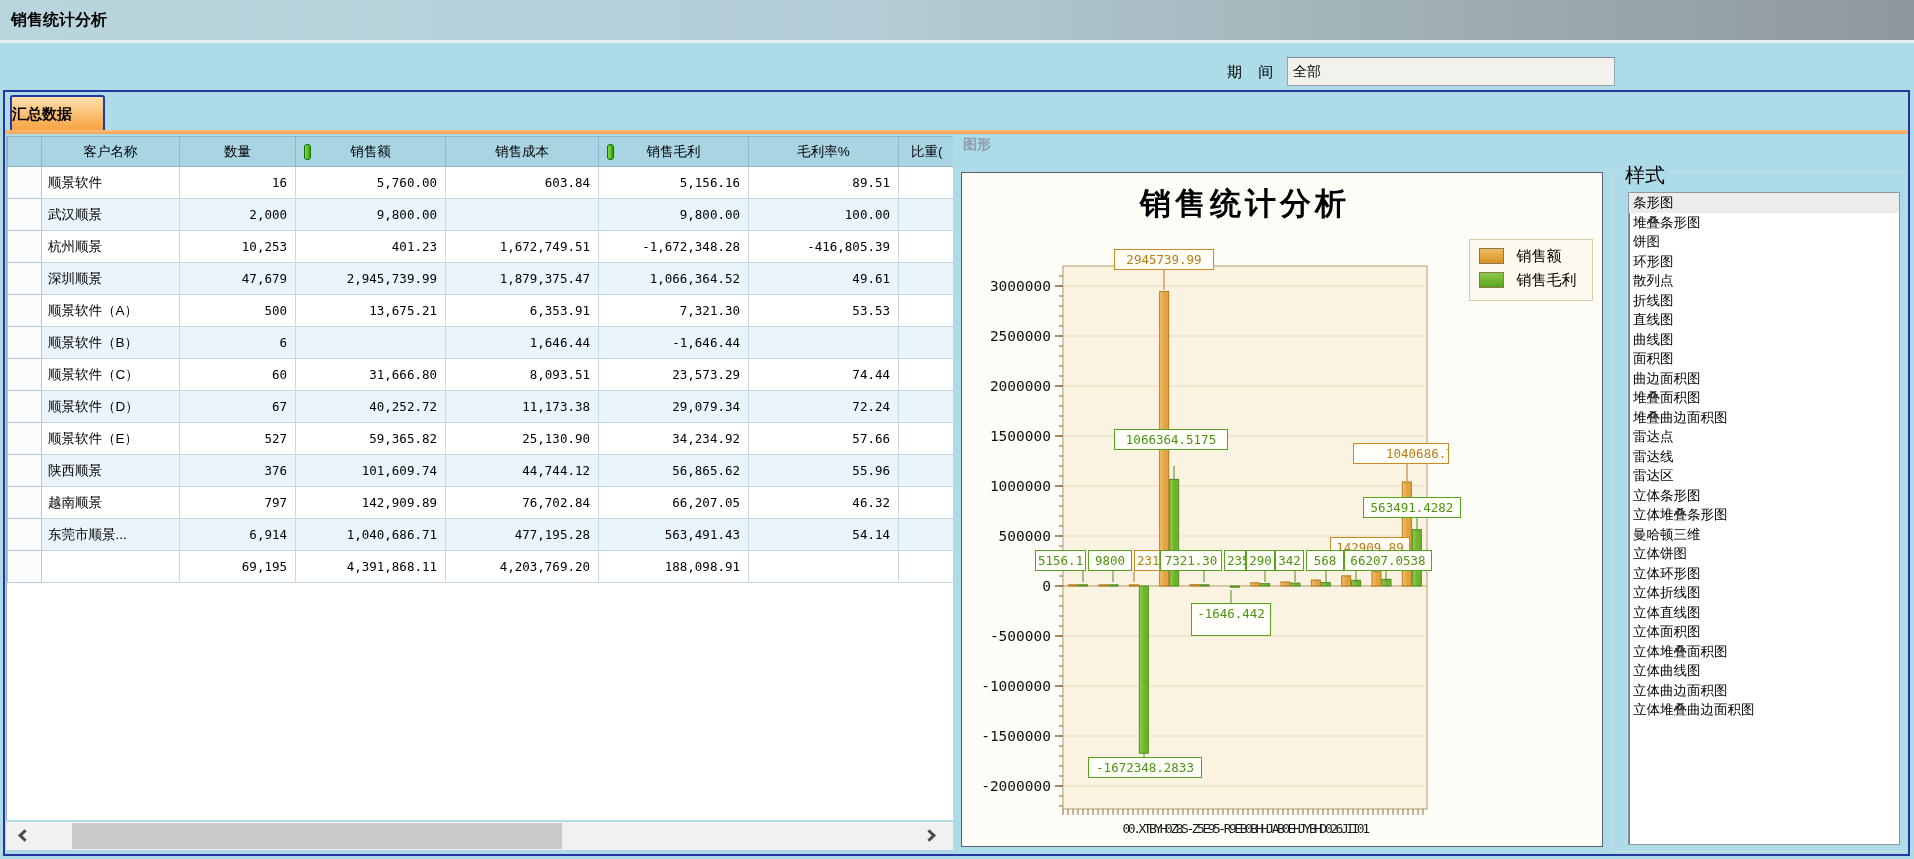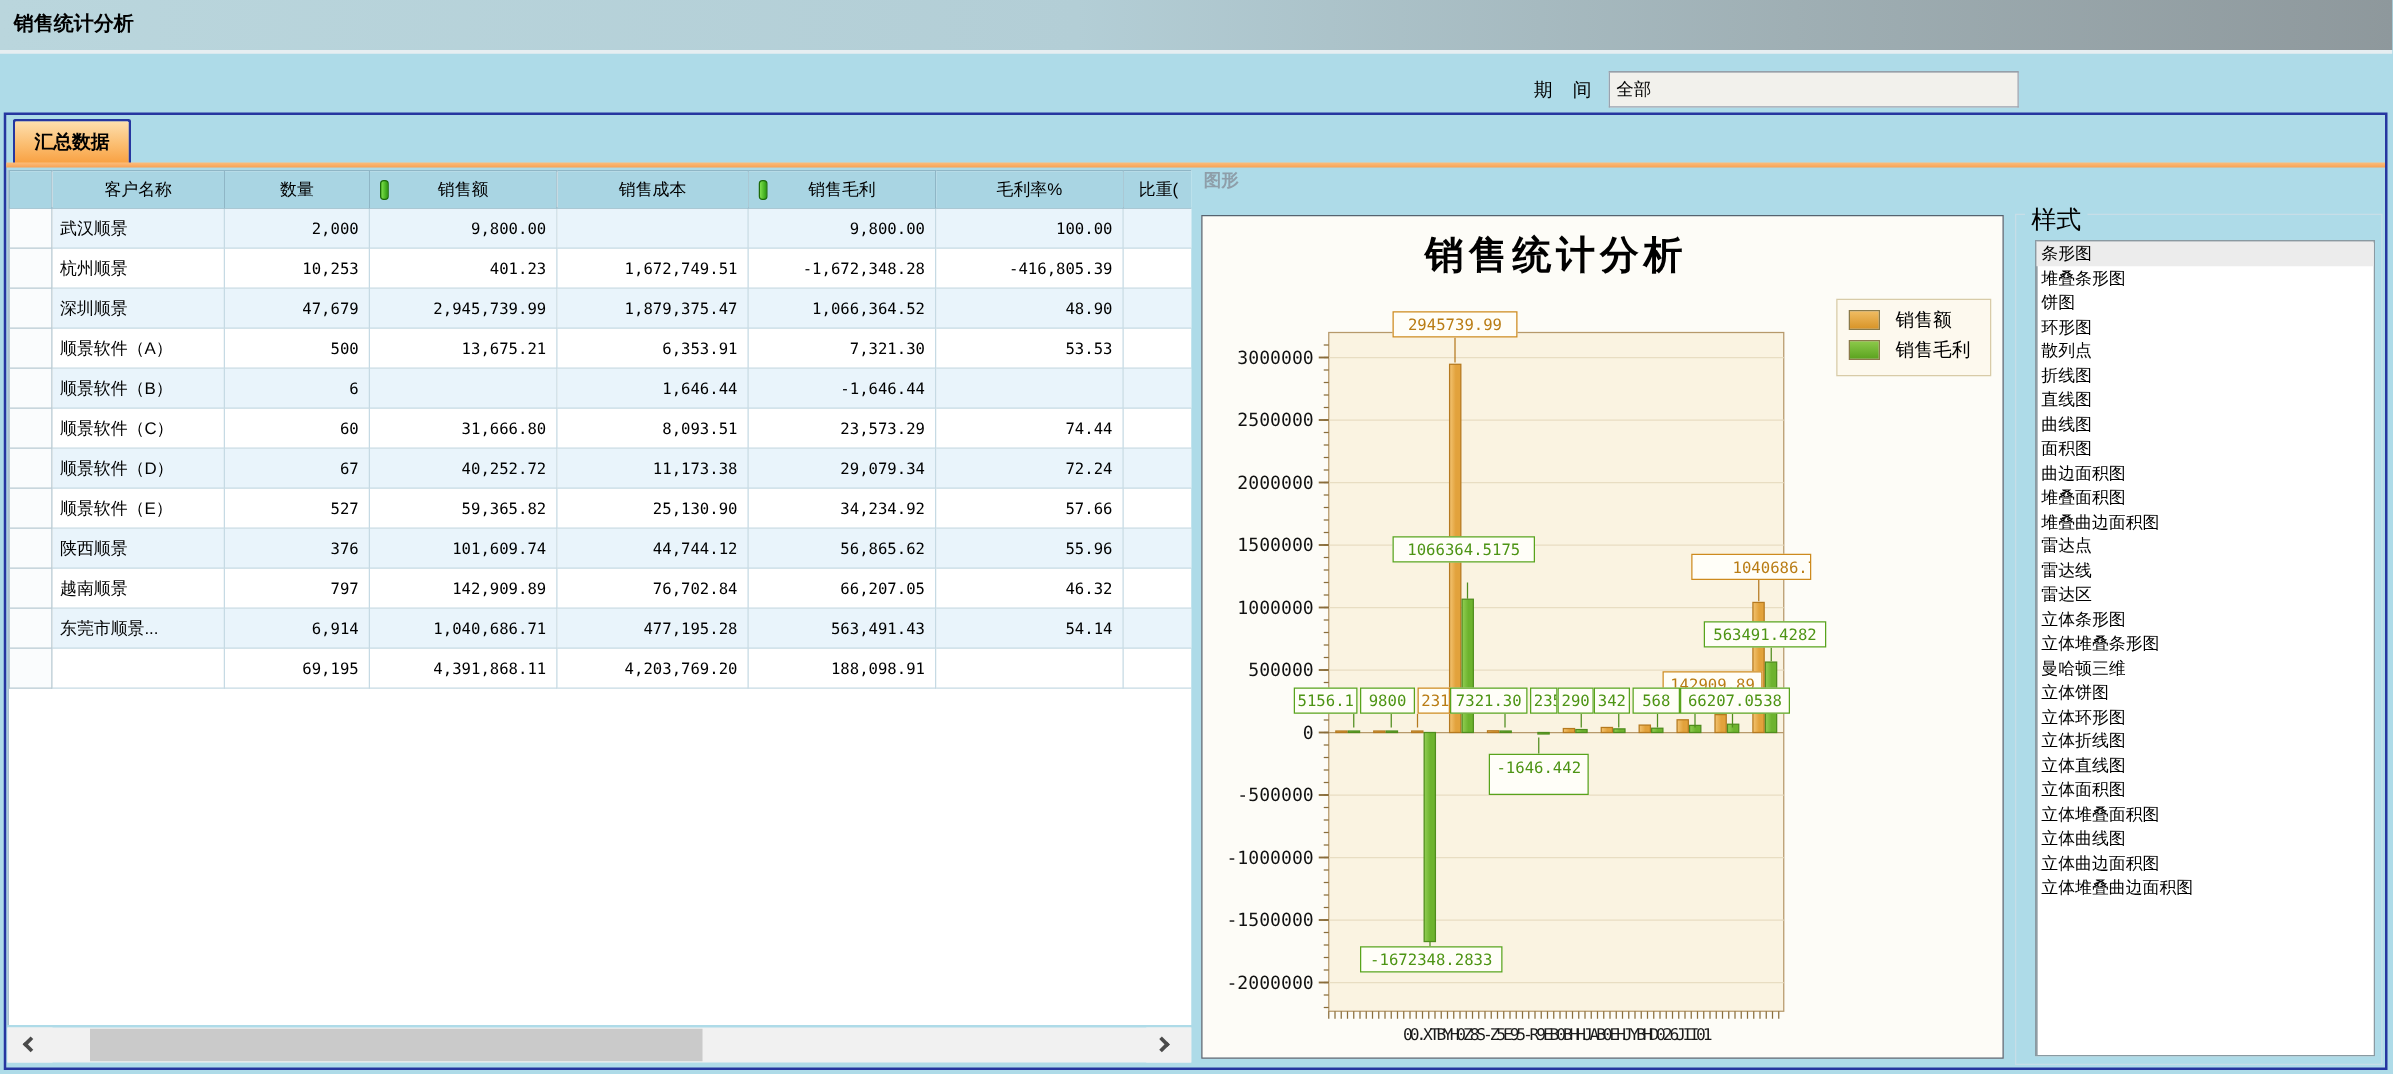--- a/index.html
+++ b/index.html
@@ -15,21 +15,21 @@
   .period-input { position:absolute; left:1287px; top:57px; width:328px; height:29px;
     background:#f2f1ec; border:1px solid #9aa3b0; border-top-color:#7e8894; font-size:14px; padding:0 5px;
     font-family:"Liberation Sans",sans-serif; }
 
   .main-panel { position:absolute; left:3px; top:90px; width:1907px; height:766px;
     border:2px solid #2636a0; background:#aedbe8; }
 
   .tab { position:absolute; left:10px; top:95px; width:95px; height:37px;
     border:2px solid #2636a0; border-bottom:none; border-radius:3px 3px 0 0;
     background:linear-gradient(#fddfae,#fbbc6e 55%,#f89e3e);
-    font-size:15px; font-weight:bold; text-align:center; line-height:34px; }
+    font-size:15px; font-weight:bold; line-height:34px; }
   .tab-line { position:absolute; left:5px; top:130px; width:1903px; height:4px;
     background:linear-gradient(#fbbd7c,#f8a254); }
 
   
   .grid-wrap { position:absolute; left:6px; top:136px; width:947px; height:684px;
     background:#fff; overflow:hidden; border-left:1px solid #8fb0c0; }
   table.grid { border-collapse:collapse; table-layout:fixed; width:1011px; }
   .grid td { border:1px solid #c6dae4; font-size:13.5px; height:32px; overflow:hidden; white-space:nowrap; }
   .grid tr.hdr td { background:#a9d5e3; border-color:#8fb6c6; text-align:center; height:30px;
     position:relative; font-size:13.5px; }
@@ -114,20 +114,30 @@
         <tr class="hdr">
           <td class="sel"></td>
           <td><span>客户名称</span></td>
           <td><span>数量</span></td>
           <td><span class="hicon"></span><span>销售额</span></td>
           <td><span>销售成本</span></td>
           <td><span class="hicon"></span><span>销售毛利</span></td>
           <td><span>毛利率%</span></td>
           <td class="hdr-ratio"><span>比重(</span></td>
         </tr>
+        <tr>
+          <td class="sel"></td>
+          <td class="name">顺景软件</td>
+          <td class="num">16</td>
+          <td class="num">5,760.00</td>
+          <td class="num">603.84</td>
+          <td class="num">5,156.16</td>
+          <td class="num">89.51</td>
+          <td class="num"></td>
+        </tr>
         <tr class="alt">
           <td class="sel"></td>
           <td class="name">武汉顺景</td>
           <td class="num">2,000</td>
           <td class="num">9,800.00</td>
           <td class="num"></td>
           <td class="num">9,800.00</td>
           <td class="num">100.00</td>
           <td class="num"></td>
         </tr>
@@ -141,21 +151,21 @@
           <td class="num">-416,805.39</td>
           <td class="num"></td>
         </tr>
         <tr class="alt">
           <td class="sel"></td>
           <td class="name">深圳顺景</td>
           <td class="num">47,679</td>
           <td class="num">2,945,739.99</td>
           <td class="num">1,879,375.47</td>
           <td class="num">1,066,364.52</td>
-          <td class="num">48.90</td>
+          <td class="num">49.61</td>
           <td class="num"></td>
         </tr>
         <tr>
           <td class="sel"></td>
           <td class="name">顺景软件（A）</td>
           <td class="num">500</td>
           <td class="num">13,675.21</td>
           <td class="num">6,353.91</td>
           <td class="num">7,321.30</td>
           <td class="num">53.53</td>

